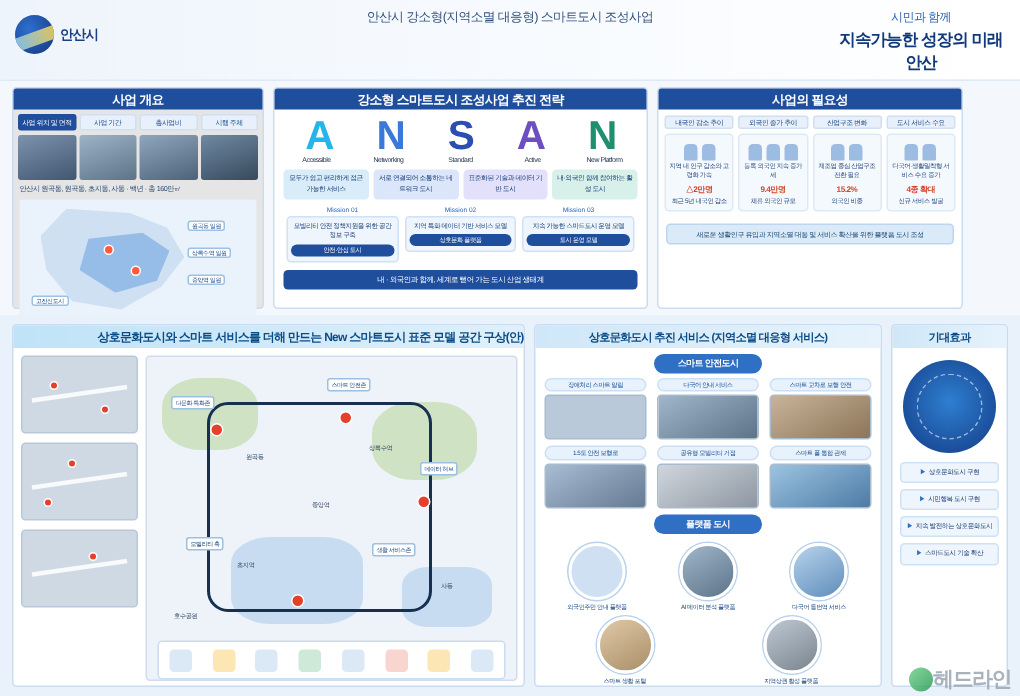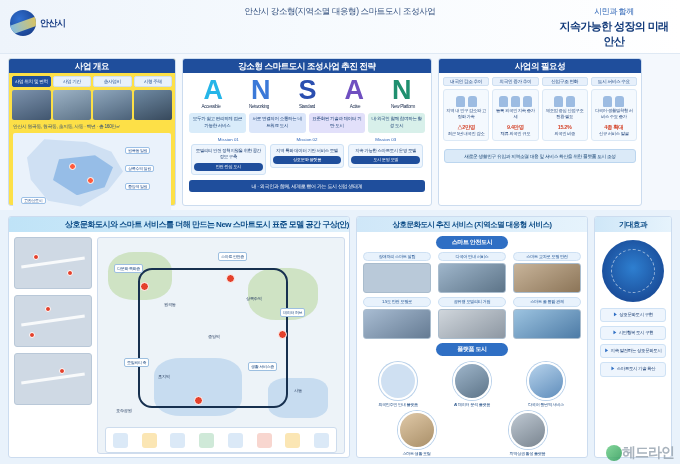--- a/index.html
+++ b/index.html
@@ -35,32 +35,32 @@
 
   .title-block { position:absolute; left:0; top:6px; width:680px; text-align:center; }
   .subtitle { font-size:8.5px; color:#33507e; letter-spacing:-0.4px; }
   .maintitle {
     font-size:18px; font-weight:bold; letter-spacing:-1px; margin-top:3px;
     color:#10203f;
   }
   .maintitle .hl { color:#0f5fc0; }
 
   .brandmark { position:absolute; right:8px; top:6px; width:116px; height:40px; text-align:center; }
-  .brandmark .b1 { font-size:8px; color:#2b63b5; letter-spacing:-0.4px;font-family:Liberation Serif, serif; }
+  .brandmark .b1 { font-size:8px; color:#2b63b5; letter-spacing:-0.4px; }
   .brandmark .b2 { font-size:11px; font-weight:bold; color:#123a7a; letter-spacing:-0.6px; margin-top:2px;}
 
   
   .panel { position:absolute; background:#ffffff; border:1px solid #ccdcef; border-radius:3px; }
   .panel-hd {
     height:14px; line-height:14px; text-align:center; font-size:8.5px; font-weight:bold;
     color:#ffffff; background:#1f4e9c; border-radius:2px 2px 0 0; letter-spacing:-0.4px;
   }
 
   
-  #panelA { left:8px; top:58px; width:168px; height:148px; background:#fde047; }
+  #panelA { left:8px; top:58px; width:168px; height:148px; background:#e5e5e5; }
   .mini-tabs { display:flex; gap:2px; padding:3px 3px 0 3px; }
   .mini-tab {
     flex:1; font-size:4.6px; text-align:center; padding:2px 0; border-radius:2px;
     background:#e8f1fb; color:#1d4a8d; border:1px solid #cfe0f2; letter-spacing:-0.3px;
   }
   .mini-tab.accent { background:#1f4e9c; color:#fff; border-color:#1f4e9c; }
   .photo-row { display:flex; gap:2px; padding:3px; }
   .photo {
     flex:1; height:30px; border-radius:2px;
     background:linear-gradient(160deg,#7d93ad,#41566f);

